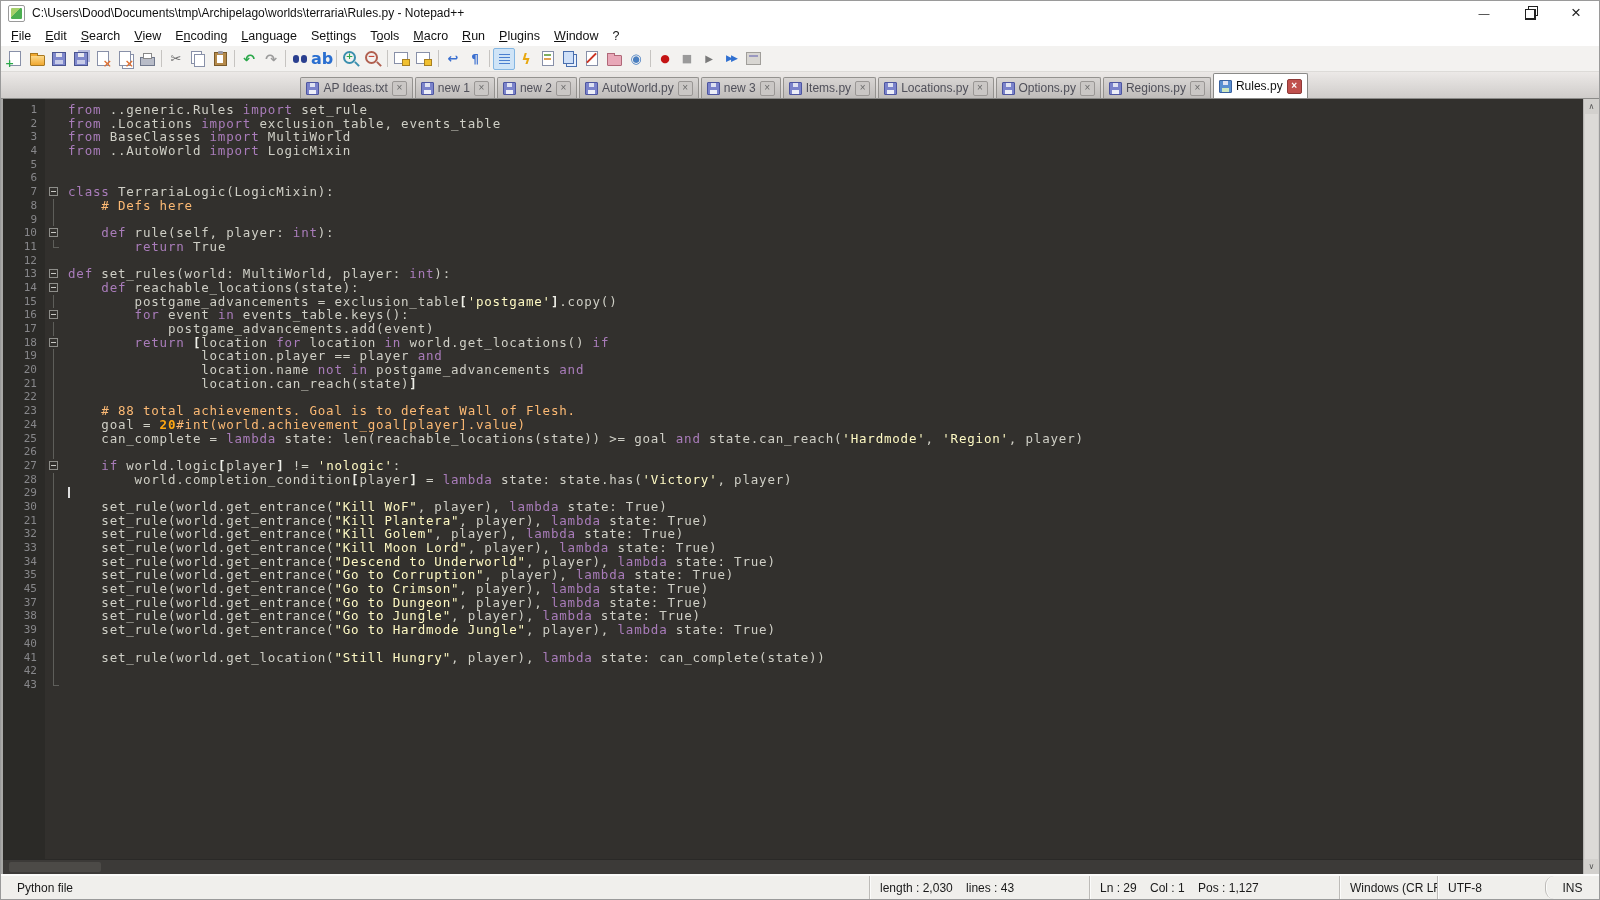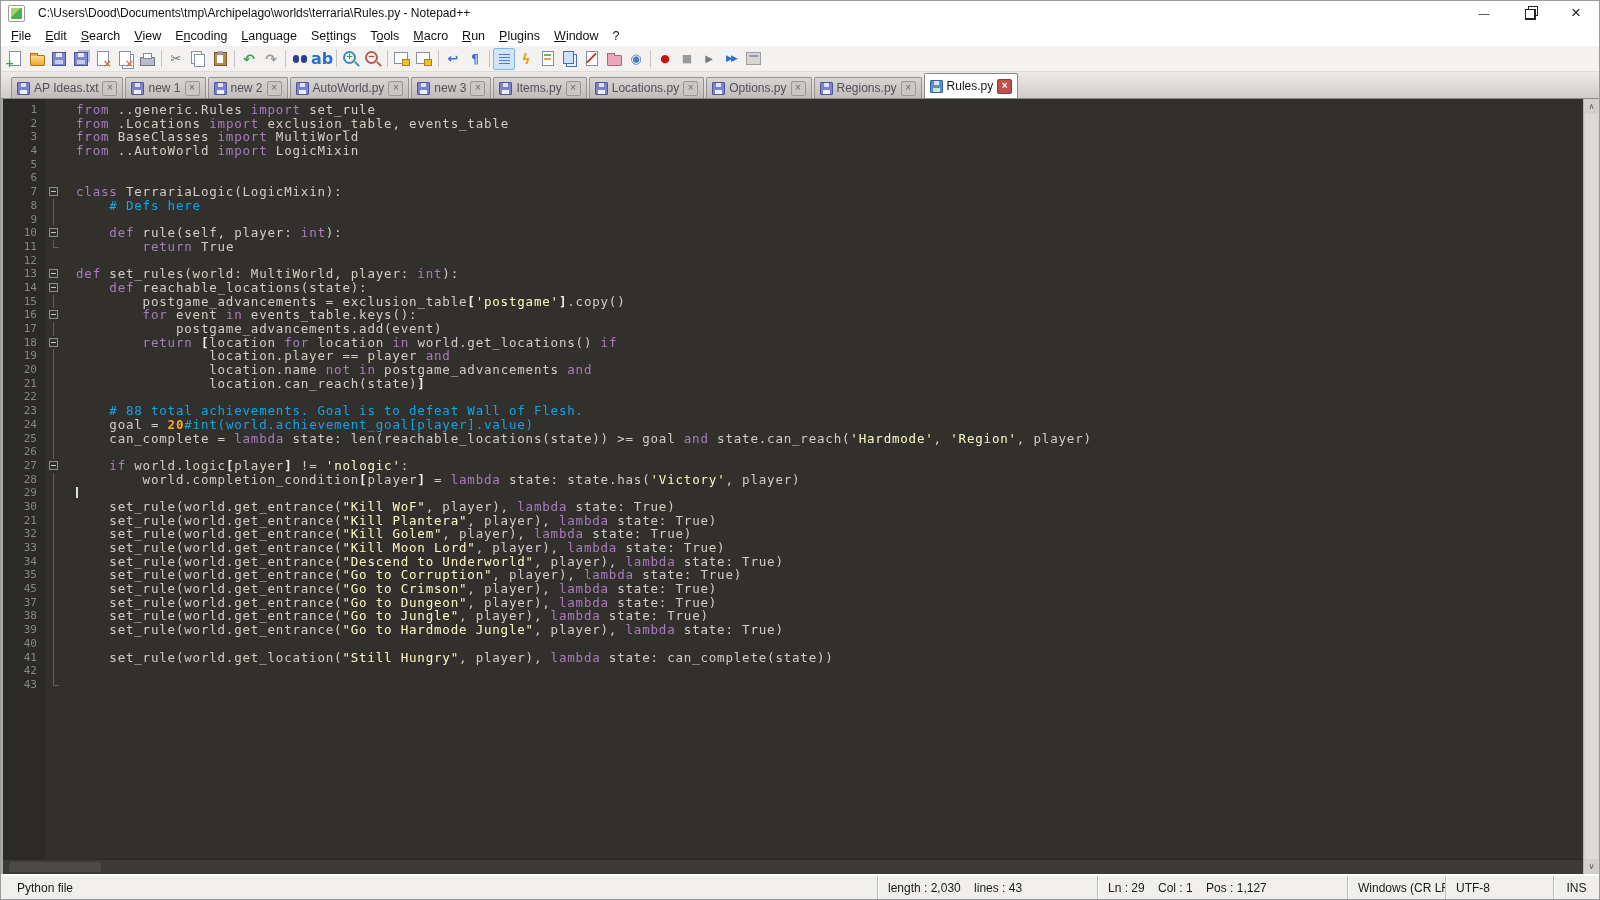--- a/index.html
+++ b/index.html
@@ -3,21 +3,21 @@
 <meta charset="utf-8">
 <style>
   html,body{margin:0;padding:0;background:#c8c8c8;}
   .window{width:1600px;height:900px;display:flex;flex-direction:column;background:#fff;
           font-family:"Liberation Sans",sans-serif;overflow:hidden;box-sizing:border-box;border:1px solid #9a9a9a;}
 
   
   .titlebar{height:24px;background:#ffffff;display:flex;align-items:center;padding-left:7px;flex:0 0 auto;}
   .npp-icon{width:15px;height:15px;position:relative;background:#fff;border:1px solid #9a9a9a;border-radius:2px;flex:0 0 auto;}
   .npp-icon::after{content:"";position:absolute;inset:2px;background:linear-gradient(135deg,#a5d06a 0 45%,#4caf50 45% 100%);border-radius:1px;}
-  .title-text{font-size:12px;color:#111;margin-left:13px;white-space:nowrap;}
+  .title-text{font-size:12px;color:#111;margin-left:7px;white-space:nowrap;}
   .win-controls{margin-left:auto;display:flex;height:100%;}
   .win-btn{width:46px;display:flex;align-items:center;justify-content:center;color:#222;}
   .win-min::before{content:"—";font-size:11px;}
   .restore-box{width:9px;height:9px;border:1px solid #222;position:relative;margin-top:3px;background:#fff;}
   .restore-box::before{content:"";position:absolute;left:2px;top:-4px;width:8px;height:8px;border:1px solid #222;}
   .restore-box::after{content:"";position:absolute;inset:0;background:#fff;border:1px solid #222;left:-1px;top:-1px;}
   .win-close::before{content:"×";font-size:17px;font-weight:400;}
 
   
   .menubar{height:21px;background:#fff;display:flex;align-items:center;padding-left:3px;font-size:12.5px;color:#111;flex:0 0 auto;}
@@ -64,21 +64,21 @@
   .ic-docmap::after{content:"";position:absolute;left:1px;top:6px;width:7px;height:2px;background:#e0a050;}
   .ic-docswitch{width:9px;height:11px;background:#cfe0f8;border:1px solid #4a6fae;box-shadow:3px 3px 0 -1px #e8f0fc,3px 3px 0 0 #4a6fae;margin-right:3px;margin-bottom:3px;}
   .ic-edge{width:10px;height:13px;background:#fff;border:1px solid #8890a8;position:relative;}
   .ic-edge::after{content:"";position:absolute;left:-2px;top:5px;width:13px;height:2px;background:#cc3322;transform:rotate(-45deg);}
   .ic-folder-pink{width:13px;height:9px;background:#e8a8b8;border:1px solid #b06878;border-radius:1px;position:relative;margin-top:4px;}
   .ic-folder-pink::before{content:"";position:absolute;top:-3px;left:-1px;width:6px;height:2px;background:#e8a8b8;border:1px solid #b06878;border-bottom:none;}
   .ic-macrosave{width:13px;height:11px;background:#d8d6d2;border:1px solid #a09e9a;position:relative;}
   .ic-macrosave::after{content:"";position:absolute;left:2px;top:2px;right:2px;height:2px;background:#9a98c0;}
 
   
-  .tabbar{height:26px;background:linear-gradient(#ece9e7,#cfccca);border-bottom:1px solid #8a8a88;display:flex;align-items:flex-end;padding-left:10px;flex:0 0 auto;}
+  .tabbar{height:26px;background:linear-gradient(#ece9e7,#cfccca);border-bottom:1px solid #8a8a88;display:flex;align-items:flex-end;padding-left:10px;flex:0 0 auto;justify-content:center;}
   .tab{display:inline-flex;align-items:center;gap:4px;padding:0 5px;height:20px;margin-right:2px;
        background:linear-gradient(#d8d5d3,#bfbcba);border:1px solid #94928f;border-bottom:none;
        border-radius:2px 2px 0 0;font-size:12px;color:#50505a;white-space:nowrap;flex:0 0 auto;}
   .tab.active{background:#fff;height:24px;color:#141414;border-color:#8a8a88;margin-top:36px;}
   .tab-floppy{width:11px;height:11px;background:#7b83cb;border:1px solid #4d55a0;position:relative;border-radius:1px;flex:0 0 auto;}
   .tab-floppy::before{content:"";position:absolute;top:0;left:3px;width:5px;height:4px;background:#dfe2f2;}
   .tab-floppy::after{content:"";position:absolute;bottom:0;left:2px;width:7px;height:4px;background:#eceef8;}
   .tab.active .tab-floppy{background:#5a8fd0;border-color:#3a62a0;}
   .tab.active .tab-floppy::after{background:#cfe8c0;}
   .tab-close{width:13px;height:13px;display:flex;align-items:center;justify-content:center;font-size:10px;line-height:1;
@@ -94,46 +94,46 @@
           font-size:11px;letter-spacing:0;flex:0 0 auto;}
   .gut-line{height:13.7px;}
   .foldmargin{width:19px;padding-top:4px;flex:0 0 auto;}
   .fold-cell{height:13.7px;position:relative;}
   .fold-cell.fvert{background:linear-gradient(#5e5e5a,#5e5e5a) 8px 0/1px 100% no-repeat;}
   .fold-cell.fcorner{background:linear-gradient(#5e5e5a,#5e5e5a) 8px 0/1px 8px no-repeat,
                      linear-gradient(#5e5e5a,#5e5e5a) 8px 7px/6px 1px no-repeat;}
   .fbox{position:absolute;left:4px;top:2px;width:9px;height:9px;border:1px solid #8e8e8a;box-sizing:border-box;background:#32302d;}
   .fbox::after{content:"";position:absolute;left:1px;right:1px;top:3px;border-top:1px solid #c8c8c4;}
   .code{flex:1;padding:4px 0 0 4px;color:#cfcfc6;white-space:pre;overflow:hidden;}
-  .code-line{height:13.7px;margin-left:8px;}
+  .code-line{height:13.7px;}
   .seg-k{color:#a97cba;}
   .seg-s{color:#fef9c3;}
   .seg-n{color:#ffa812;font-weight:bold;}
-  .seg-c{color:#0ea5e9;}
+  .seg-c{color:#fdba74;}
   .seg-b{color:#efefe8;font-weight:bold;}
   .caret{display:inline-block;width:2px;height:11px;background:#dedede;vertical-align:-1px;}
 
   
   .vscroll{position:absolute;top:0;right:0;bottom:0;width:16px;background:#d2d0cd;border-left:1px solid #b8b6b4;box-sizing:border-box;}
   .vs-arrow{position:absolute;left:0;right:0;height:15px;display:flex;align-items:center;justify-content:center;
             font-family:"DejaVu Sans",sans-serif;font-size:8px;color:#555;}
   .vs-up{top:0;} .vs-down{bottom:0;}
   .vs-up::before{content:"∧";} .vs-down::before{content:"∨";}
   .vs-thumb{position:absolute;left:1px;right:1px;top:15px;bottom:15px;background:#dcdad7;}
   .hscroll{position:absolute;left:0;right:16px;bottom:0;height:15px;background:#3c3a38;border-top:1px solid #2a2927;box-sizing:border-box;}
   .hs-thumb{position:absolute;left:6px;top:2px;bottom:2px;width:92px;background:#4c4a47;border-radius:2px;}
 
   
   .statusbar{height:23px;background:#f0efec;border-top:2px solid #fbfbfa;display:flex;align-items:stretch;
              font-size:12px;color:#1a1a1a;flex:0 0 auto;}
   .status-sec{display:flex;align-items:center;padding:0 10px;border-left:1px solid #bdbbb8;box-shadow:inset 1px 0 0 #fbfbfa;
               white-space:pre;overflow:hidden;box-sizing:border-box;}
   .sec-doctype{flex:1;border-left:none;box-shadow:none;padding-left:16px;}
   .sec-len{width:220px;} .sec-pos{width:250px;} .sec-eol{width:98px;} .sec-enc{width:108px;}
-  .sec-ins{width:46px;justify-content:center;}
+  .sec-ins{width:54px;justify-content:center;border-radius:9px;}
 </style>
 </head>
 <body>
 
 <div class="window">
 
   <div class="titlebar">
     <div class="npp-icon"></div>
     <span class="title-text">C:\Users\Dood\Documents\tmp\Archipelago\worlds\terraria\Rules.py - Notepad++</span>
     <div class="win-controls">

